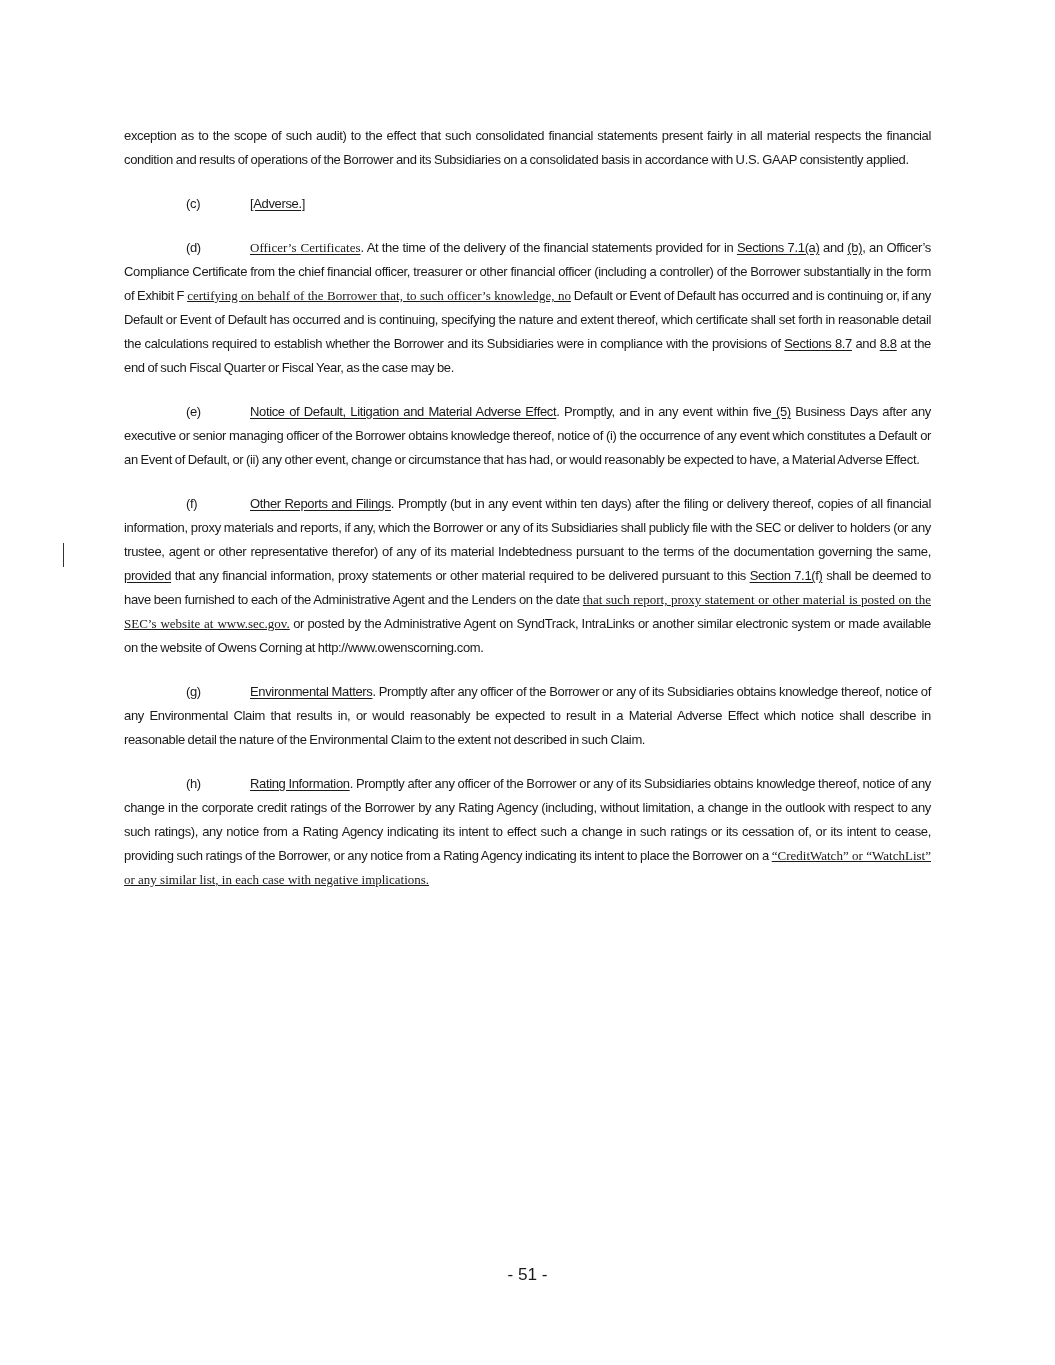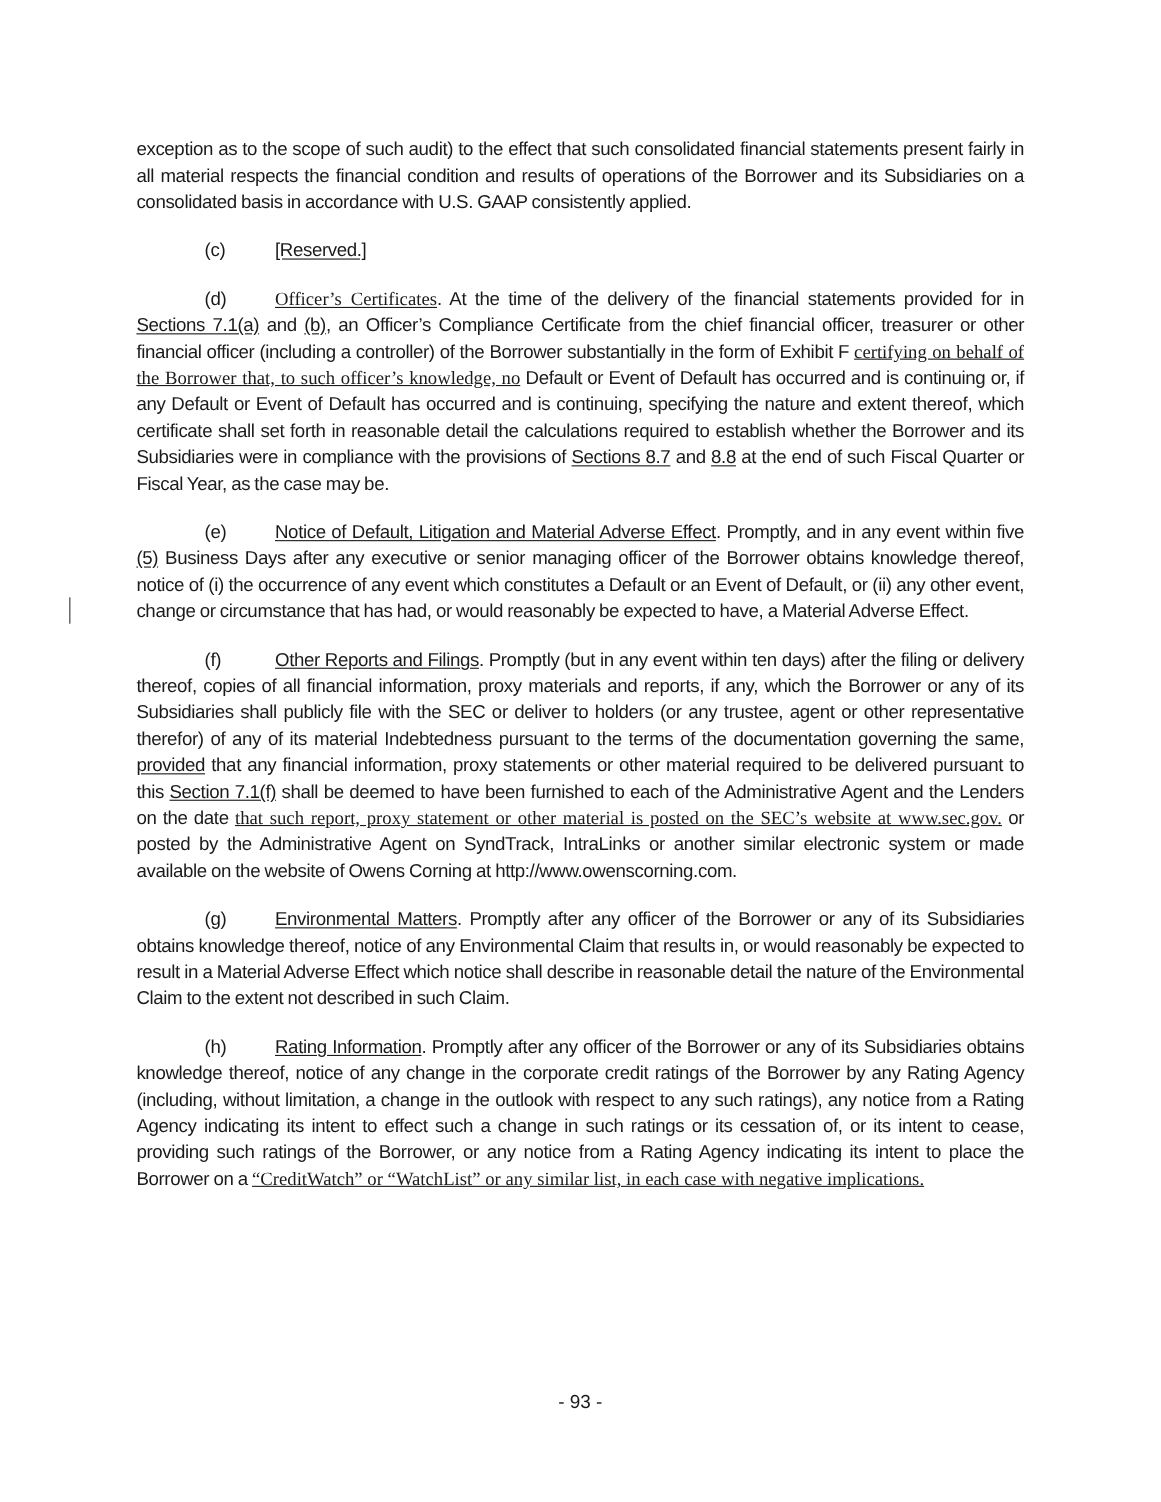--- a/index.html
+++ b/index.html
@@ -1,44 +1,44 @@
 <!DOCTYPE html>
 <html><head>
 <meta charset="utf-8">
 <style>
   html, body { margin: 0; padding: 0; background: #ffffff; }
   body { width: 1055px; height: 1365px; position: relative; overflow: hidden;
          font-family: "Liberation Sans", sans-serif; color: #1a1a1a; }
   .page { position: absolute; left: 124px; top: 124px; width: 807px; }
-  p { margin: 0; font-size: 17px; line-height: 24px; text-align: justify;
+  p { margin: 0; font-size: 13px; line-height: 24px; text-align: justify;
       letter-spacing: -0.35px; word-spacing: -0.5px; }
   .para { margin-bottom: 20px; }
   .label { display: inline-block; width: 64px; padding-left: 62px; box-sizing: content-box; }
   .u { text-decoration: underline; text-underline-offset: 2px; }
   .serif { font-family: "Liberation Serif", serif; letter-spacing: 0; word-spacing: 0; text-decoration: underline; }
   .change-bar { position: absolute; left: 63px; top: 543px; width: 1px; height: 24px; background: #333; }
   .page-number { position: absolute; left: 0; width: 1055px; top: 1264px; text-align: center;
                  font-size: 17.2px; }
 </style>
 </head>
 <body>
 
 <div class="change-bar"></div>
 
 <div class="page">
 
   <p class="para"><span>exception as to the scope of such audit) to the effect that such consolidated financial statements present fairly in all material respects the financial condition and results of operations of the Borrower and its Subsidiaries on a consolidated basis in accordance with U.S. GAAP consistently applied.</span></p>
 
-  <p class="para"><span class="label">(c)</span><span class="u">[Reserved.]</span></p>
+  <p class="para"><span class="label">(c)</span><span class="u">[Adverse.]</span></p>
 
   <p class="para"><span class="label">(d)</span><span class="u serif">Officer’s Certificates</span><span>.  At the time of the delivery of the financial statements provided for in </span><span class="u">Sections 7.1(a)</span><span> and </span><span class="u">(b)</span><span>, an Officer’s Compliance Certificate from the chief financial officer, treasurer or other financial officer (including a controller) of the Borrower substantially in the form of Exhibit F </span><span class="serif">certifying on behalf of the Borrower that, to such officer’s knowledge, no</span><span> Default or Event of Default has occurred and is continuing or, if any Default or Event of Default has occurred and is continuing, specifying the nature and extent thereof, which certificate shall set forth in reasonable detail the calculations required to establish whether the Borrower and its Subsidiaries were in compliance with the provisions of </span><span class="u">Sections 8.7</span><span> and </span><span class="u">8.8</span><span> at the end of such Fiscal Quarter or Fiscal Year, as the case may be.</span></p>
 
   <p class="para"><span class="label">(e)</span><span class="u">Notice of Default, Litigation and Material Adverse Effect</span><span>.  Promptly, and in any event within five</span><span class="u"> (5)</span><span> Business Days after any executive or senior managing officer of the Borrower obtains knowledge thereof, notice of (i) the occurrence of any event which constitutes a Default or an Event of Default, or (ii) any other event, change or circumstance that has had, or would reasonably be expected to have, a Material Adverse Effect.</span></p>
 
   <p class="para"><span class="label">(f)</span><span class="u">Other Reports and Filings</span><span>.  Promptly (but in any event within ten days) after the filing or delivery thereof, copies of all financial information, proxy materials and reports, if any, which the Borrower or any of its Subsidiaries shall publicly file with the SEC or deliver to holders (or any trustee, agent or other representative therefor) of any of its material Indebtedness pursuant to the terms of the documentation governing the same, </span><span class="u">provided</span><span> that any financial information, proxy statements or other material required to be delivered pursuant to this </span><span class="u">Section 7.1(f)</span><span> shall be deemed to have been furnished to each of the Administrative Agent and the Lenders on the date </span><span class="serif">that such report, proxy statement or other material is posted on the SEC’s website at www.sec.gov.</span><span> or posted by the Administrative Agent on SyndTrack, IntraLinks or another similar electronic system or made available on the website of Owens Corning at http://www.owenscorning.com.</span></p>
 
   <p class="para"><span class="label">(g)</span><span class="u">Environmental Matters</span><span>.  Promptly after any officer of the Borrower or any of its Subsidiaries obtains knowledge thereof, notice of any Environmental Claim that results in, or would reasonably be expected to result in a Material Adverse Effect which notice shall describe in reasonable detail the nature of the Environmental Claim to the extent not described in such Claim.</span></p>
 
   <p class="para"><span class="label">(h)</span><span class="u">Rating Information</span><span>.  Promptly after any officer of the Borrower or any of its Subsidiaries obtains knowledge thereof, notice of any change in the corporate credit ratings of the Borrower by any Rating Agency (including, without limitation, a change in the outlook with respect to any such ratings), any notice from a Rating Agency indicating its intent to effect such a change in such ratings or its cessation of, or its intent to cease, providing such ratings of the Borrower, or any notice from a Rating Agency indicating its intent to place the Borrower on a </span><span class="serif">“CreditWatch” or “WatchList” or any similar list, in each case with negative implications.</span></p>
 
 </div>
 
-<div class="page-number">- 93 -</div>
+<div class="page-number">- 51 -</div>
 
 </body></html>

